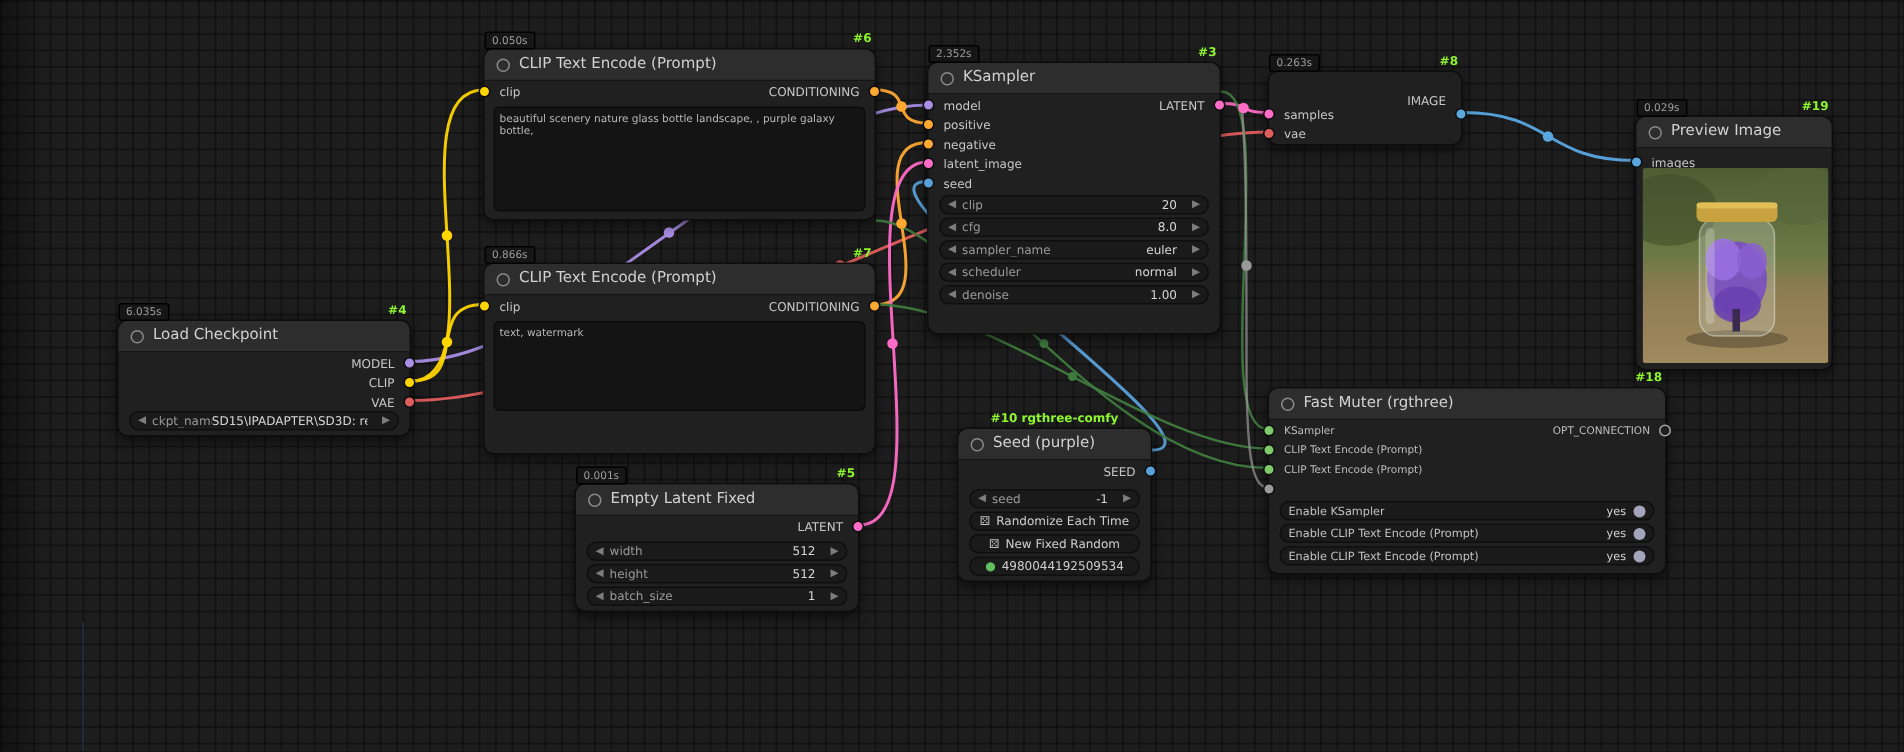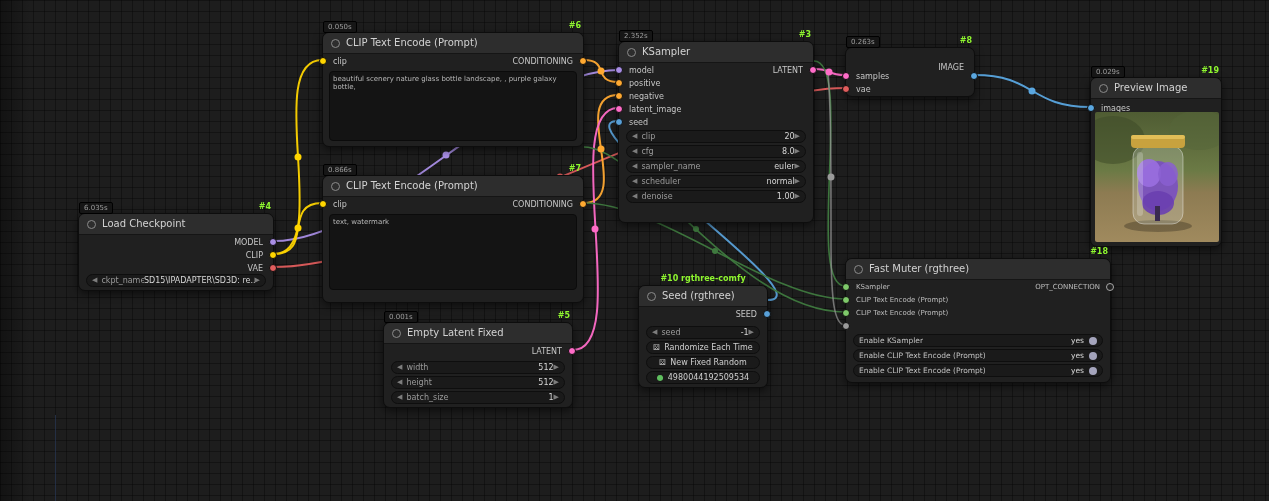--- a/index.html
+++ b/index.html
@@ -43,21 +43,21 @@
   .p-image{background:var(--c-image);} .p-seed{background:var(--c-seed);}
   .p-mute{background:var(--c-mutedot);} .p-gray{background:var(--c-gray);}
   .p-hollow{background:#202020;border:1px solid #a8a8a8;}
   .slabel{position:absolute;font-size:8px;color:#c6c6c6;line-height:11px;white-space:nowrap;}
   .slabel.in{left:10px;} .slabel.out{right:10px;text-align:right;}
   .slabel.small{font-size:7px;color:#bdbdbd;}
   .widget{position:absolute;left:7px;right:7px;height:13px;background:#1a1a1a;border:1px solid #0e0e0e;
     border-radius:7px;display:flex;align-items:center;padding:0 5px;box-sizing:border-box;font-size:8px;color:#a8a8a8;}
   .warrow{color:#7d7d7d;font-size:7px;line-height:13px;flex:0 0 auto;}
   .wname{margin-left:4px;color:#9a9a9a;white-space:nowrap;overflow:hidden;}
-  .wval{margin-left:auto;margin-right:0;color:#d6d6d6;white-space:nowrap;overflow:hidden;}
+  .wval{margin-left:auto;margin-right:10px;color:#d6d6d6;white-space:nowrap;overflow:hidden;}
   .widget.btn{justify-content:center;gap:4px;color:#cfcfcf;}
   .bicon{font-size:8px;color:#bfbfbf;} .bicon.green{color:#5fbf5f;}
   .widget.toggle .tlabel{color:#c2c2c2;white-space:nowrap;overflow:hidden;font-size:7.5px;}
   .widget.toggle .tval{margin-left:auto;color:#d6d6d6;font-size:7.5px;}
   .tknob{width:8px;height:8px;border-radius:50%;background:#a4a4bc;margin-left:5px;flex:0 0 auto;}
   textarea.prompt{position:absolute;left:6px;right:6px;background:#141414;border:1px solid #0b0b0b;
     border-radius:4px;color:#b8b8b8;font-size:7px;font-family:"DejaVu Sans",sans-serif;resize:none;
     padding:3px;box-sizing:border-box;outline:none;}
   .pimg{position:absolute;left:4px;top:34px;width:124px;height:130px;border-radius:2px;overflow:hidden;}
 </style>
@@ -137,21 +137,21 @@
     <div class="timing">0.866s</div>
     <div class="badge">#7</div>
     <div class="ntitle">
       <span class="cdot"></span>
       <span>CLIP Text Encode (Prompt)</span>
     </div>
     <span class="port in p-clip" style="top:24px"></span>
     <span class="slabel in" style="top:23px">clip</span>
     <span class="port out p-conditioning" style="top:24px"></span>
     <span class="slabel out" style="top:23px">CONDITIONING</span>
-    <textarea class="prompt" style="top: 38px; height: 76px;" spellcheck="false">text, watermark</textarea>
+    <textarea class="prompt" style="top: 38px; height: 60px;" spellcheck="false">text, watermark</textarea>
   </div>
 
   <div class="node" style="left:383px;top:322px;width:190px;height:86px">
     <div class="timing">0.001s</div>
     <div class="badge">#5</div>
     <div class="ntitle">
       <span class="cdot"></span>
       <span>Empty Latent Fixed</span>
     </div>
     <span class="port out p-latent" style="top:24px"></span>
@@ -272,21 +272,21 @@
         <rect x="60" y="94" width="5" height="15" fill="#3a2a50"></rect>
         <rect x="42" y="40" width="6" height="64" rx="3" fill="#ffffff" opacity="0.22"></rect>
       </svg>
     </div>
   </div>
 
   <div class="node" style="left:638px;top:285px;width:130px;height:103px">
     <div class="badge center">#10 rgthree-comfy</div>
     <div class="ntitle">
       <span class="cdot"></span>
-      <span>Seed (rgthree)</span>
+      <span>Seed (purple)</span>
     </div>
     <span class="port out p-seed" style="top:24px"></span>
     <span class="slabel out" style="top:23px">SEED</span>
     <div class="widget" style="top:40px">
       <span class="warrow">◀</span>
       <span class="wname">seed</span>
       <span class="wval">-1</span>
       <span class="warrow">▶</span>
     </div>
     <div class="widget btn" style="top:55px">

